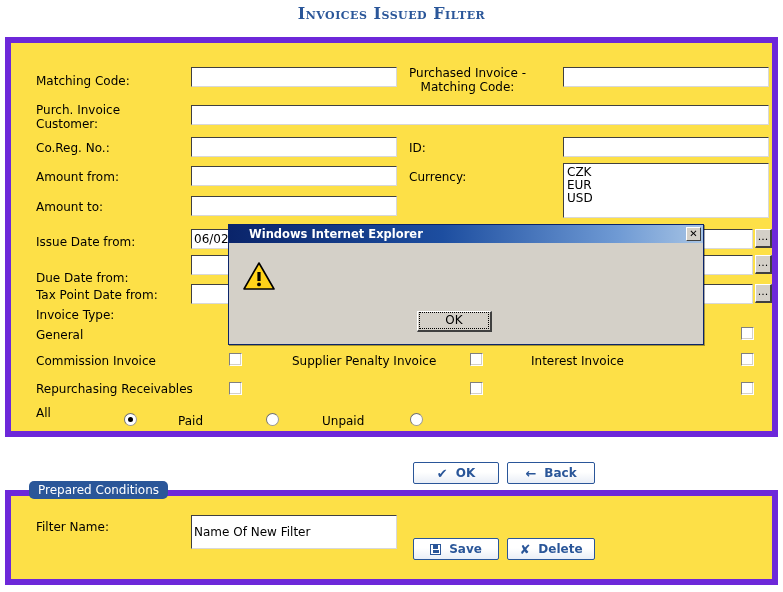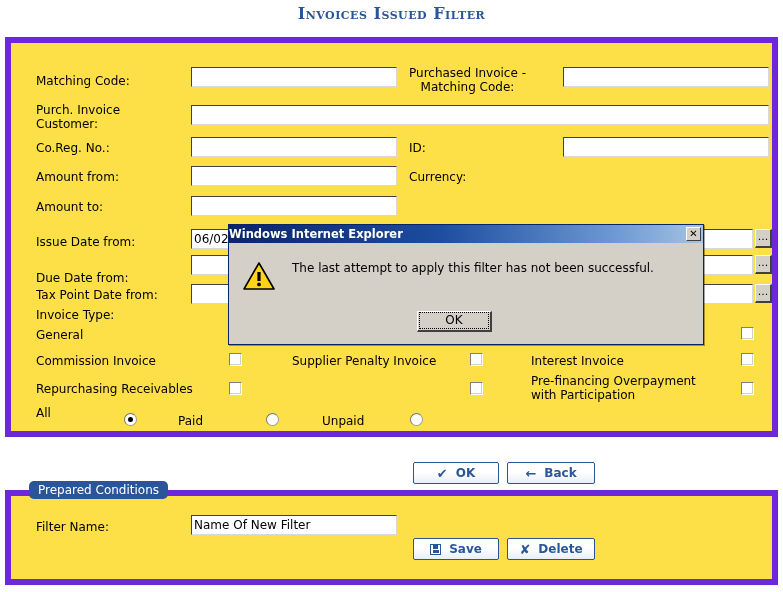--- a/index.html
+++ b/index.html
@@ -206,21 +206,21 @@
     background: #d4d0c8;
     border: 1px solid #0a246a;
     box-sizing: border-box;
     box-shadow: 1px 1px 0 rgba(0,0,0,0.35);
   }
   .dlg-titlebar {
     height: 18px;
     background: linear-gradient(to right, #0a246a 0%, #1d4ea0 45%, #6f9ad4 82%, #a6c3e4 100%);
     display: flex;
     align-items: center;
-    padding: 0 2px 0 0;
+    padding: 0 2px 0 20px;
     box-sizing: border-box;
   }
   .dlg-title {
     color: #ffffff;
     font-size: 11.5px;
     font-weight: bold;
     flex: 1;
     line-height: 14px;
     white-space: nowrap;
   }
@@ -306,20 +306,25 @@
   <div class="lbl" style="left:25px; top:98px;">Co.Reg. No.:</div>
   <input class="tbox" style="left: 180px; top: 94px; width: 206px; height: 20px;" value="">
 
   <div class="lbl" style="left:398px; top:98px;">ID:</div>
   <input class="tbox" style="left: 552px; top: 94px; width: 206px; height: 20px;" value="">
 
   <div class="lbl" style="left:25px; top:127px;">Amount from:</div>
   <input class="tbox" style="left: 180px; top: 123px; width: 206px; height: 20px;" value="">
 
   <div class="lbl" style="left:398px; top:127px;">Currency:</div>
+  <div class="tbox listbox" style="left:552px; top:120px; width:206px; height:55px;">
+    <span class="opt">CZK</span>
+    <span class="opt">EUR</span>
+    <span class="opt">USD</span>
+  </div>
 
   <div class="lbl" style="left:25px; top:157px;">Amount to:</div>
   <input class="tbox" style="left: 180px; top: 153px; width: 206px; height: 20px;" value="">
 
   <div class="lbl" style="left:25px; top:192px;">Issue Date from:</div>
   <input class="tbox" style="left: 180px; top: 186px; width: 206px; height: 20px;" value="06/02,">
   <input class="tbox" style="left: 690px; top: 186px; width: 52px; height: 20px;">
   <div class="dots-btn" style="left:744px; top:186px;">...</div>
 
   <div class="lbl" style="left:25px; top:216px;margin-top:12px;">Due Date from:</div>
@@ -346,22 +351,20 @@
   <div class="lbl" style="left:281px; top:311px;">Supplier Penalty Invoice</div>
   <div class="cbx" style="left:459px; top:310px;"></div>
 
   <div class="cbx" style="left:459px; top:339px;"></div>
 
   <div class="cbx" style="left:730px; top:284px;"></div>
 
   <div class="lbl" style="left:520px; top:311px;">Interest Invoice</div>
   <div class="cbx" style="left:730px; top:310px;"></div>
 
-  <div class="lbl" style="left:520px; top:331px;">Pre-financing Overpayment
-with Participation</div>
   <div class="cbx" style="left:730px; top:339px;"></div>
 
   <div class="lbl" style="left:25px; top:363px;">All</div>
   <div class="rdo checked" style="left:113px; top:370px;"></div>
 
   <div class="lbl" style="left:167px; top:371px;">Paid</div>
   <div class="rdo" style="left:255px; top:370px;"></div>
 
   <div class="lbl" style="left:311px; top:371px;">Unpaid</div>
   <div class="rdo" style="left:399px; top:370px;"></div>
@@ -371,21 +374,21 @@
   <span class="ico">✔</span>
   <span>OK</span>
 </div>
 <div class="cmd-btn" style="left:507px; top:462px; width:88px;">
   <span class="ico">←</span>
   <span>Back</span>
 </div>
 
 <div class="panel" id="prepared-panel">
   <div class="lbl" style="left:25px; top:24px;">Filter Name:</div>
-  <input class="tbox" style="left: 180px; top: 19px; width: 206px; height: 20px;" value="Name Of New Filter">
+  <input class="tbox" style="left: 180px; top: 19px; width: 206px; height: 34px;" value="Name Of New Filter">
 </div>
 <div class="legend-badge">Prepared Conditions</div>
 
 <div class="cmd-btn" style="left:413px; top:538px; width:86px;">
   <span class="floppy"></span>
   <span>Save</span>
 </div>
 <div class="cmd-btn" style="left:507px; top:538px; width:88px;">
   <span class="ico">✘</span>
   <span>Delete</span>
@@ -396,19 +399,18 @@
     <div class="dlg-title">Windows Internet Explorer</div>
     <div class="dlg-close">✕</div>
   </div>
   <div class="dlg-body">
     <svg class="warn-icon" viewBox="0 0 32 30">
       <polygon points="16,2 31,28 1,28" fill="#ffd31a" stroke="#000000" stroke-width="1.6" stroke-linejoin="round"></polygon>
       <rect x="14.4" y="11" width="3.2" height="9" fill="#000000"></rect>
       <circle cx="16" cy="23.4" r="1.9" fill="#000000"></circle>
     </svg>
     <div class="dlg-msg">
-      <div>The last attempt to apply this filter has not been successful.</div>
     </div>
     <div class="dlg-ok">
       <span>OK</span>
     </div>
   </div>
 </div>
 
 </body></html>

